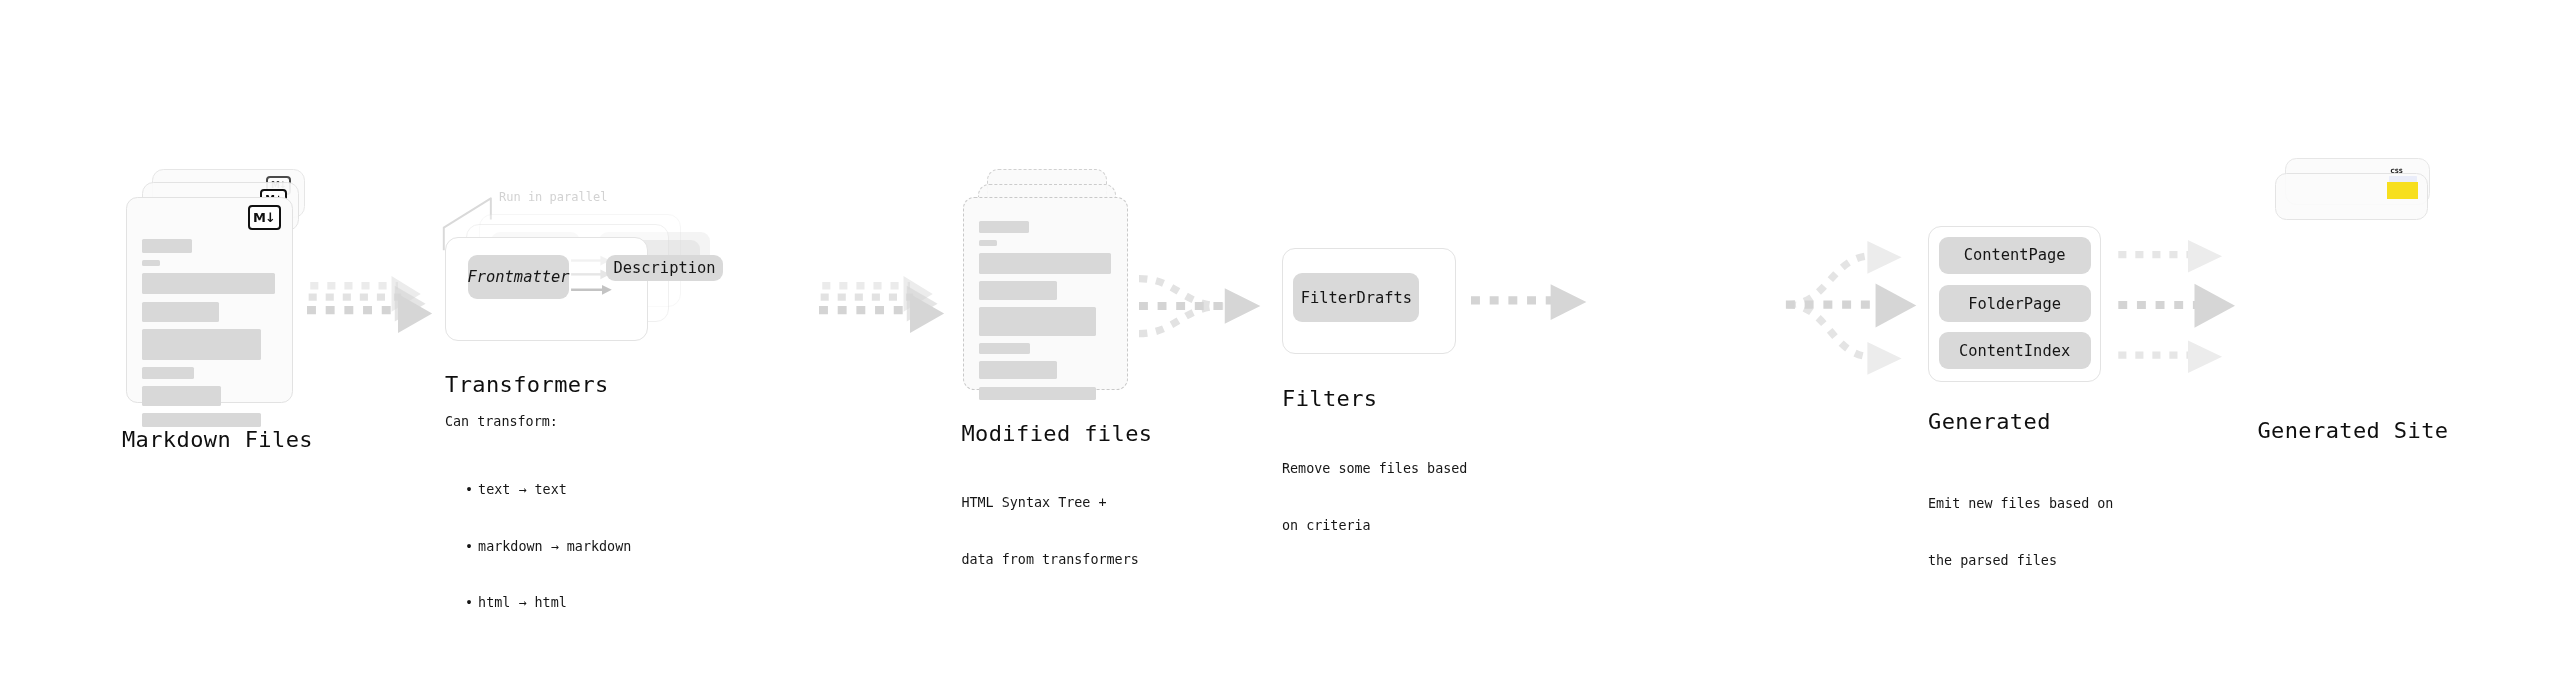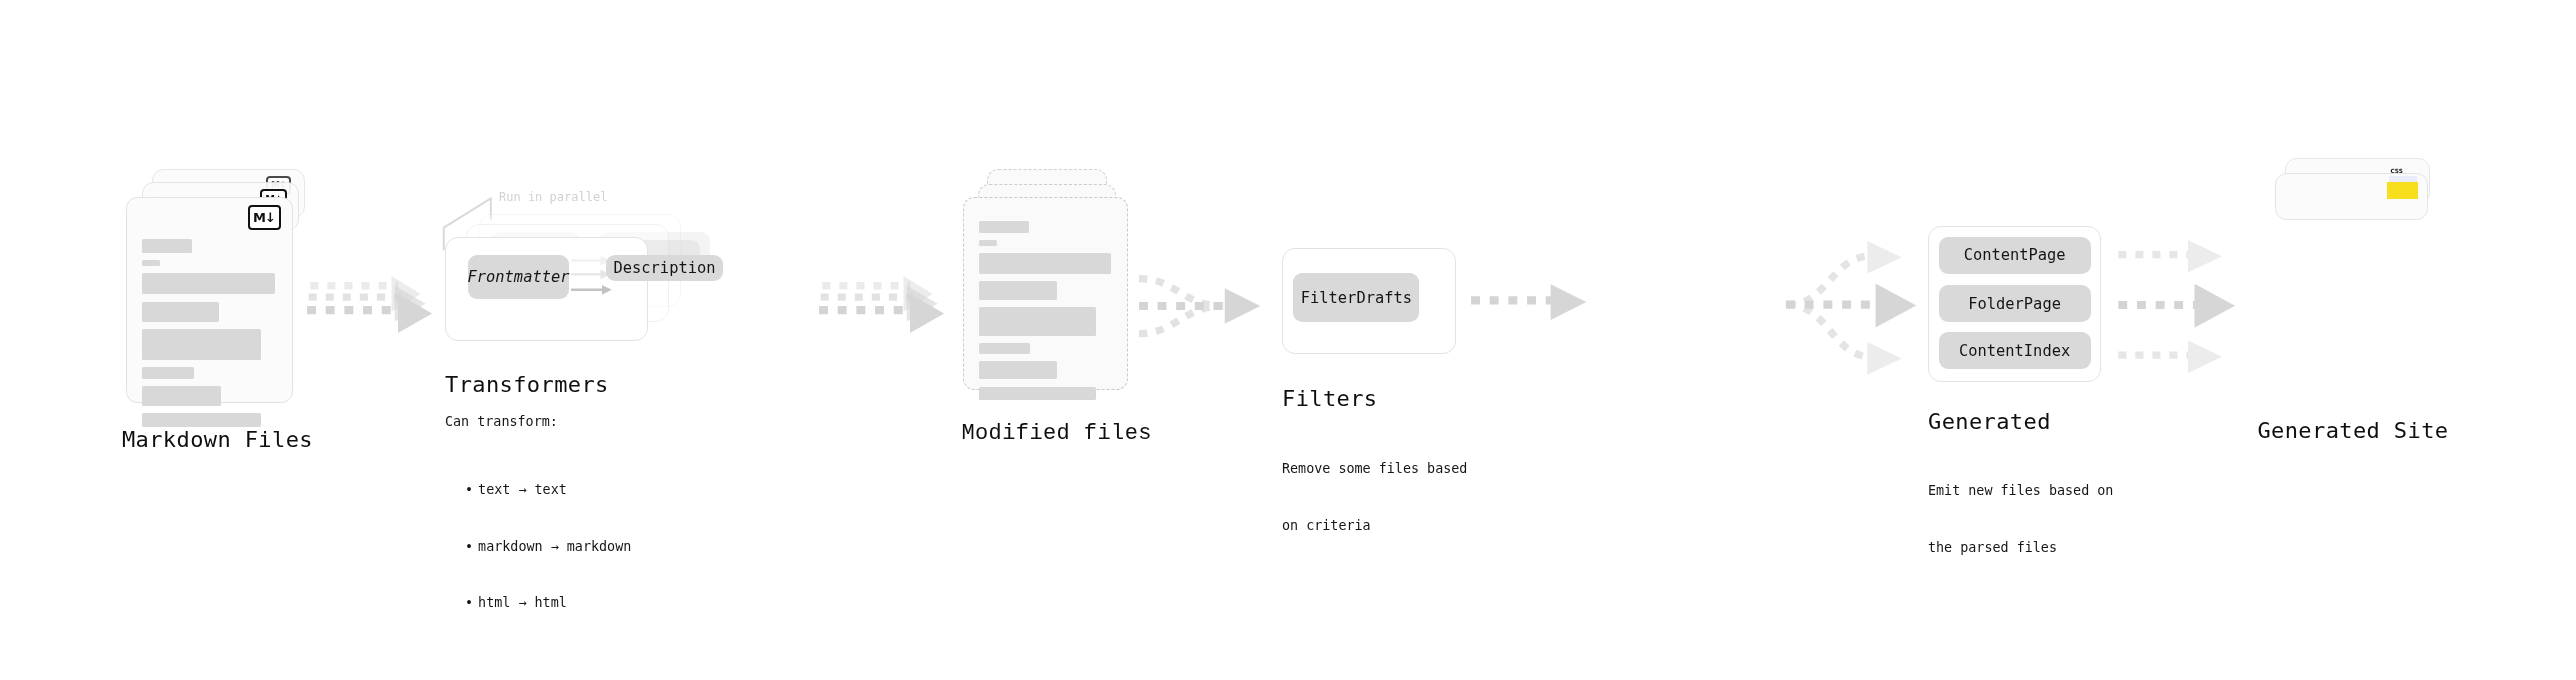--- a/index.html
+++ b/index.html
@@ -197,21 +197,25 @@
           <div class="bar" style="width:18px;height:5.7px;"></div>
           <div class="bar" style="width:132px;height:20.3px;"></div>
           <div class="bar" style="width:78px;height:18.7px;"></div>
           <div class="bar" style="width:117px;height:29px;"></div>
           <div class="bar" style="width:51px;height:10.6px;"></div>
           <div class="bar" style="width:78px;height:18px;"></div>
           <div class="bar" style="width:117px;height:13px;"></div>
         </div>
       </div>
     </div>
-    <div class="title" style="position:absolute;left:-1.6px;top:252px;font-family:Liberation Mono, monospace;">Modified files</div>
+    <div class="title" style="position:absolute;left:-1.6px;top:252px;">Modified files</div>
+    <div class="sub" style="position:absolute;left:-1.6px;top:288px;">
+      <div>HTML Syntax Tree +</div>
+      <div>data from transformers</div>
+    </div>
   </div>
 
   <div class="node abs" style="left:1134px;top:264px;width:154px;height:89px;">
     <svg width="154" height="89" viewBox="0 0 190 110">
       <path d="M6 18 C52 18, 60 52, 110 52" fill="none" stroke="#e2e2e2" stroke-width="9" stroke-dasharray="10 11"></path>
       <path d="M6 86 C52 86, 60 52, 110 52" fill="none" stroke="#e2e2e2" stroke-width="9" stroke-dasharray="10 11"></path>
       <line x1="6" y1="52" x2="118" y2="52" stroke="#d4d4d4" stroke-width="10" stroke-dasharray="11 12"></line>
       <polygon points="112,30 156,52 112,74" fill="#d6d6d6"></polygon>
     </svg>
   </div>
@@ -252,21 +256,21 @@
     <div class="chip" style="left:10.6px;top:10.6px;width:152px;height:37px;">
       <span>ContentPage</span>
     </div>
     <div class="chip" style="left:10.6px;top:59px;width:152px;height:37px;">
       <span>FolderPage</span>
     </div>
     <div class="chip" style="left:10.6px;top:106px;width:152px;height:37px;">
       <span>ContentIndex</span>
     </div>
     <div class="title" style="position:absolute;left:0px;top:183px;">Generated</div>
-    <div class="sub" style="position:absolute;left:0px;top:219px;">
+    <div class="sub" style="position:absolute;left:0px;top:232px;">
       <div>Emit new files based on</div>
       <div>the parsed files</div>
     </div>
   </div>
 
   <div class="node abs" style="left:2113px;top:232px;width:163px;height:154px;">
     <svg width="163" height="154" viewBox="0 0 200 190">
       <line x1="6" y1="28" x2="98" y2="28" stroke="#e6e6e6" stroke-width="9" stroke-dasharray="10 11"></line>
       <polygon points="92,10 134,30 92,50" fill="#ececec"></polygon>
       <line x1="6" y1="90" x2="106" y2="90" stroke="#d4d4d4" stroke-width="10" stroke-dasharray="11 12"></line>

